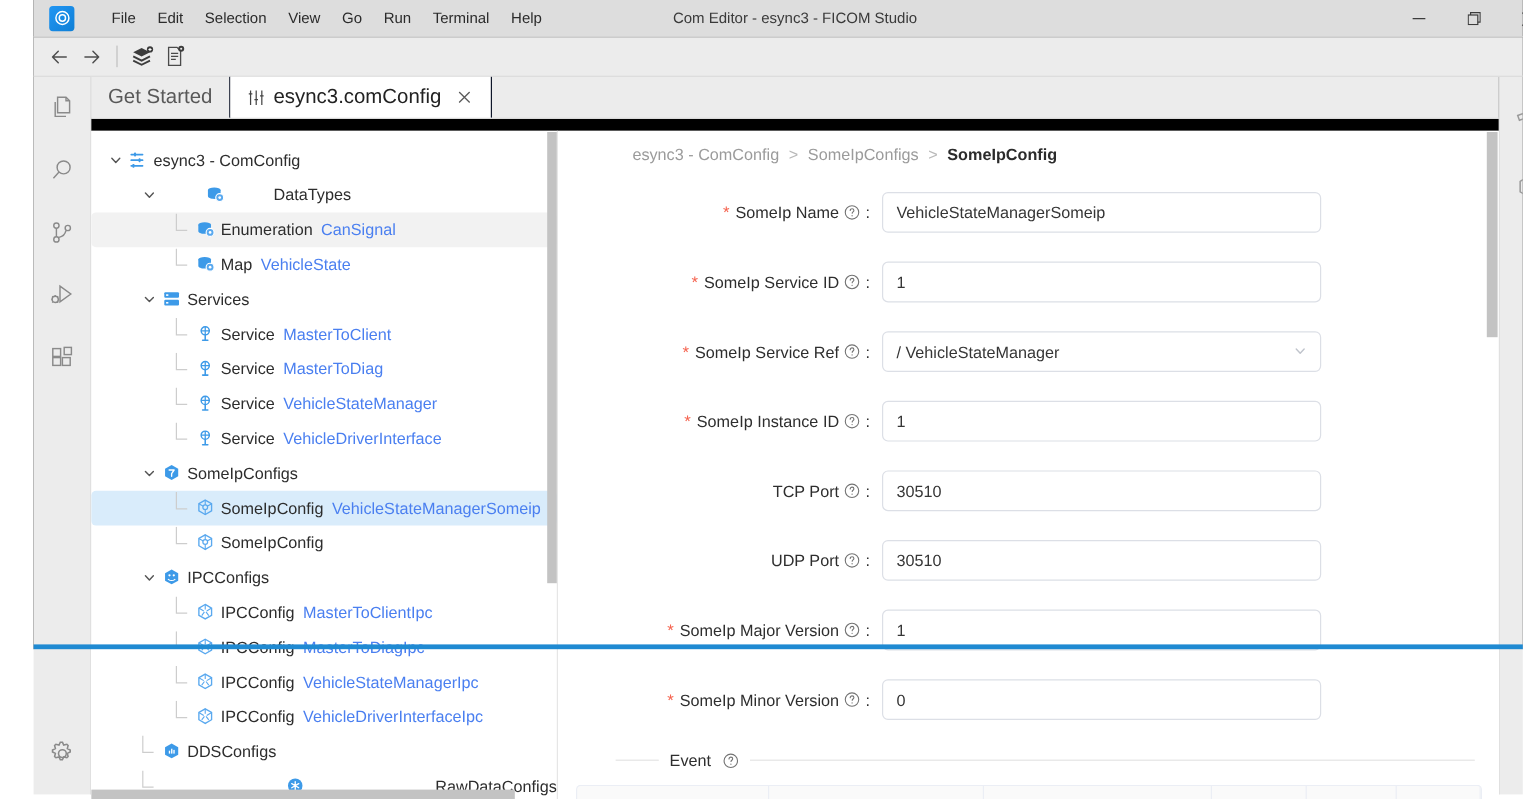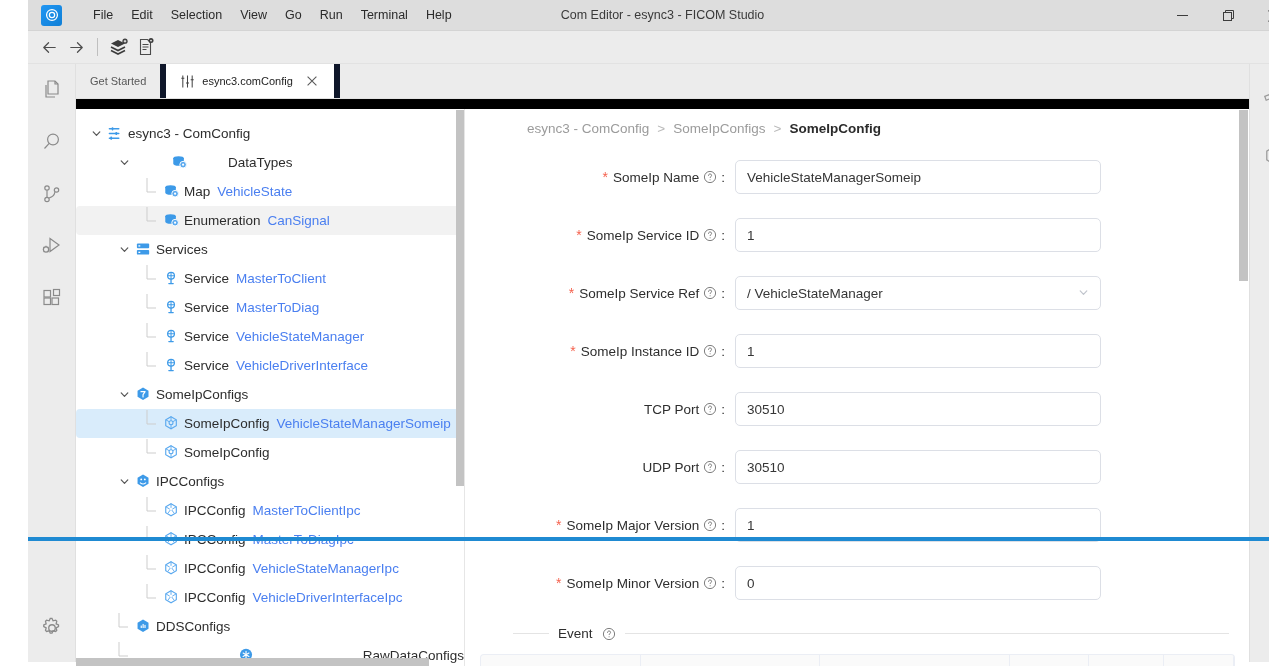--- a/index.html
+++ b/index.html
@@ -73,22 +73,22 @@
   }
 
   
   .tabbar {
     position: absolute; top: 64px; left: 48px; width: 1173px; height: 35px;
     background: #ececec; display: flex; align-items: stretch;
     border-bottom: 1px solid #e2e2e2;
   }
   .tab {
     display: flex; align-items: center; gap: 7px; padding: 0 14px;
-    font-size: 11px; color: #585858; background: #ececec; position: relative;
-    white-space: nowrap; border-right: 6px solid #0f172a;
+    font-size: 17px; color: #585858; background: #ececec; position: relative;
+    white-space: nowrap; border-right: 1px solid #0f172a;
   }
   .tab.active { background: #ffffff; color: #222; }
   .tab .tab-close {
     width: 16px; height: 16px; display: flex; align-items: center; justify-content: center;
     color: #5b5b5b; margin-left: 4px; border-radius: 3px;
   }
   .tab-icon { display: flex; align-items: center; color: #444; }
 
   
   .content { position: absolute; top: 109px; left: 48px; width: 1173px; height: 563px; background: #fff; }
@@ -373,53 +373,53 @@
             <span class="ticon">
               <svg width="17" height="17" viewBox="0 0 18 18">
                 <ellipse cx="8" cy="4.6" rx="5.6" ry="2.3" fill="#3d9ae8"></ellipse>
         <path d="M2.4 4.6v5.6c0 1.3 2.5 2.3 5.6 2.3s5.6-1 5.6-2.3V4.6" fill="#3d9ae8"></path>
         <circle cx="12.8" cy="11.3" r="3.5" fill="#5aa9ef" stroke="#fff" stroke-width="1"></circle>
         <circle cx="12.8" cy="11.3" r="1.2" fill="#fff"></circle>
               </svg>
             </span>
             <span class="tlabel">DataTypes</span>
           </div>
-          <div class="trow" style="padding-left: 68px;">
+          <div class="trow hl" style="padding-left: 68px; margin-right: 0px;">
             <span class="guide">
       <svg width="14" height="28" viewBox="0 0 14 28">
                 <path d="M2 0v14h9" stroke="#cdcdcd" stroke-width="1" fill="none"></path>
               </svg>
             </span>
             <span class="ticon">
               <svg width="17" height="17" viewBox="0 0 18 18">
                 <ellipse cx="8" cy="4.6" rx="5.6" ry="2.3" fill="#3d9ae8"></ellipse>
         <path d="M2.4 4.6v5.6c0 1.3 2.5 2.3 5.6 2.3s5.6-1 5.6-2.3V4.6" fill="#3d9ae8"></path>
         <circle cx="12.8" cy="11.3" r="3.5" fill="#5aa9ef" stroke="#fff" stroke-width="1"></circle>
         <circle cx="12.8" cy="11.3" r="1.2" fill="#fff"></circle>
               </svg>
             </span>
-            <span class="tlabel">Map</span>
-            <span class="tname">VehicleState</span>
-          </div>
-          <div class="trow hl" style="padding-left: 68px; margin-right: 0px;">
+            <span class="tlabel">Enumeration</span>
+            <span class="tname">CanSignal</span>
+          </div>
+          <div class="trow" style="padding-left: 68px;">
             <span class="guide">
       <svg width="14" height="28" viewBox="0 0 14 28">
                 <path d="M2 0v14h9" stroke="#cdcdcd" stroke-width="1" fill="none"></path>
               </svg>
             </span>
             <span class="ticon">
               <svg width="17" height="17" viewBox="0 0 18 18">
                 <ellipse cx="8" cy="4.6" rx="5.6" ry="2.3" fill="#3d9ae8"></ellipse>
         <path d="M2.4 4.6v5.6c0 1.3 2.5 2.3 5.6 2.3s5.6-1 5.6-2.3V4.6" fill="#3d9ae8"></path>
         <circle cx="12.8" cy="11.3" r="3.5" fill="#5aa9ef" stroke="#fff" stroke-width="1"></circle>
         <circle cx="12.8" cy="11.3" r="1.2" fill="#fff"></circle>
               </svg>
             </span>
-            <span class="tlabel">Enumeration</span>
-            <span class="tname">CanSignal</span>
+            <span class="tlabel">Map</span>
+            <span class="tname">VehicleState</span>
           </div>
           <div class="trow" style="padding-left: 40px;">
             <span class="chev">
               <svg width="11" height="11" viewBox="0 0 12 12" fill="none" stroke="currentColor" stroke-width="1.3" stroke-linecap="round" stroke-linejoin="round">
                 <path d="M2.4 4.2L6 8l3.6-3.8"></path>
               </svg>
             </span>
             <span class="ticon">
               <svg width="17" height="17" viewBox="0 0 18 18">
                 <rect x="2" y="2.6" width="13" height="5" rx="1" fill="#3d9ae8"></rect>

